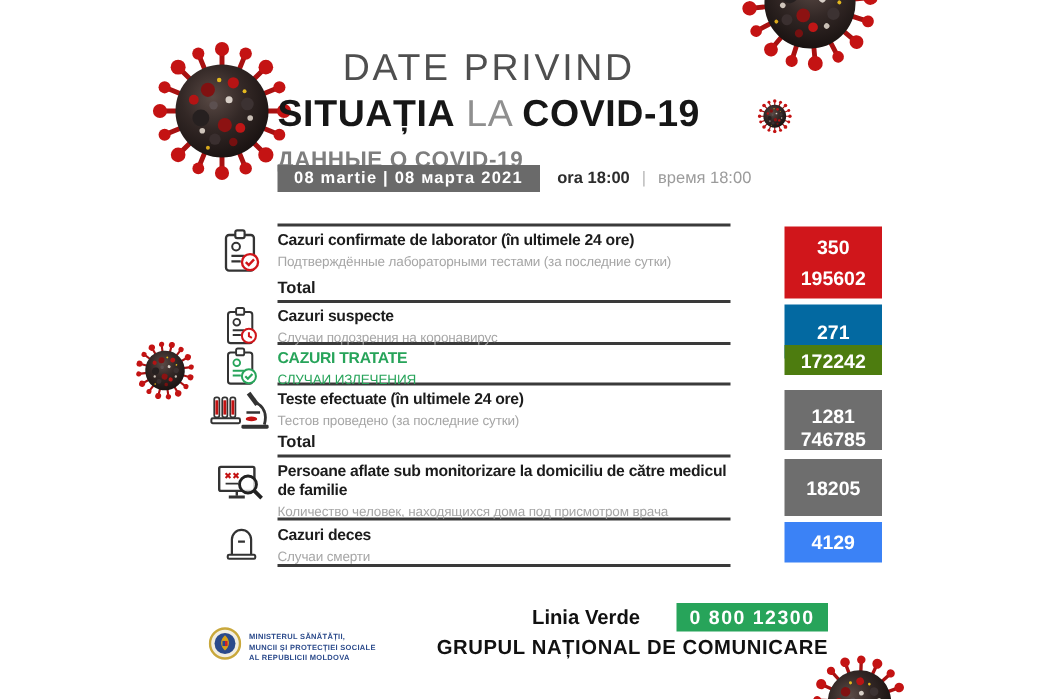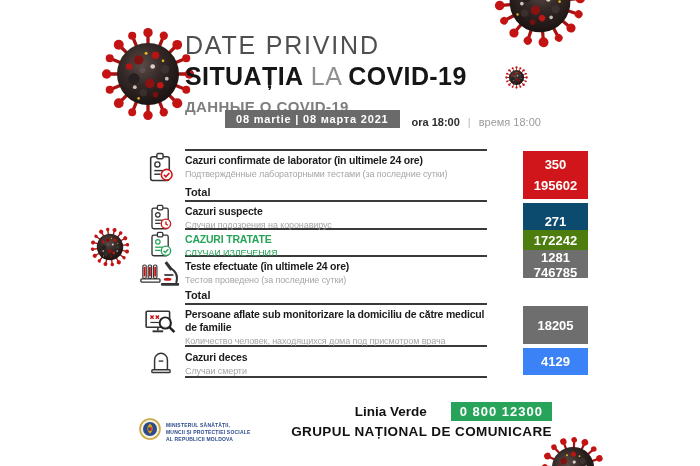--- a/index.html
+++ b/index.html
@@ -13,26 +13,26 @@
   
   .virus { position:absolute; }
   .v-top-left    { left:101px; top:27px;  width:94px; height:94px; }
   .v-top-right   { left:494px; top:-44px; width:92px; height:92px; transform:rotate(40deg); }
   .v-small-right { left:505px; top:66px;  width:23px; height:23px; }
   .v-left-mid    { left:90px;  top:227px; width:40px; height:40px; transform:rotate(15deg); }
   .v-bottom-right{ left:541px; top:436px; width:64px; height:64px; transform:rotate(-20deg); }
 
   
   .hdr { position:absolute; left:185px; top:31px; }
-  .hdr-l1 { font-size:25px; font-weight:400; color:#4f4f4f; letter-spacing:1.8px; }
+  .hdr-l1 { font-size:25px; font-weight:400; color:#4f4f4f; letter-spacing:1.8px;text-align:center; }
   .hdr-l2 { font-size:25px; font-weight:700; color:#161616; letter-spacing:0.4px; margin-top:2px; }
   .hdr-l2 .light { font-weight:400; color:#8f8f8f; }
   .hdr-l3 { font-size:15px; font-weight:700; color:#7e7e7e; letter-spacing:0.4px; margin-top:7px; }
 
-  .date-row { position:absolute; left:185px; top:110px; display:flex; align-items:flex-end; font-size:11px;margin-left:40px; }
+  .date-row { position:absolute; left:185px; top:110px; display:flex; align-items:center; font-size:11px; }
   .date-badge { background:#6a6a6a; color:#fff; font-weight:700; padding:3px 11px; letter-spacing:0.8px; white-space:nowrap; }
   .time-ro  { margin-left:12px; font-weight:700; color:#2d2d2d; }
   .time-sep { margin:0 8px; color:#b7b7b7; }
   .time-ru  { color:#9b9b9b; }
 
   
   .sep-line { position:absolute; left:185px; width:302px; height:2px; background:#3a3a3a; }
   .sl1{top:149px}.sl2{top:200px}.sl3{top:228px}.sl4{top:255px}.sl5{top:303px}.sl6{top:345px}.sl7{top:376px}
 
   .row { position:absolute; left:185px; width:302px; }
@@ -45,23 +45,23 @@
   .r5 .row-title { white-space:normal; width:300px; }
   .r5 .row-sub { margin-top:3px; }
 
   .ico { position:absolute; }
   .i1{left:147px;top:152px}.i2{left:149px;top:204px}.i3{left:149px;top:231px}
   .i4{left:139px;top:260px}.i5{left:144px;top:309px}.i6{left:150px;top:349px}
 
   .vbox { position:absolute; left:491px; width:65px; display:flex; flex-direction:column;
           align-items:center; justify-content:center; color:#fff; font-weight:700; font-size:13px;margin-left:32px; }
   .vb1{top:151px;height:48px;background:#d0161b;justify-content:space-evenly}
-  .vb2{top:203px;height:36px;background:#0c4a6e}
+  .vb2{top:203px;height:36px;background:#0369a1}
   .vb3{top:230px;height:20px;background:#4d7c0f}
-  .vb4{top:250px;height:28px;background:#6e6e6e;justify-content:space-between}
+  .vb4{top:260px;height:40px;background:#6e6e6e;justify-content:flex-end}
   .vb5{top:306px;height:38px;background:#6e6e6e}
   .vb6{top:348px;height:27px;background:#3b82f6}
 
   
   .ministry { position:absolute; left:139px; top:418px; display:flex; align-items:flex-start; gap:5px; }
   .ministry-text { font-size:5px; font-weight:700; color:#2b4a8b; line-height:1.35; letter-spacing:0.2px; padding-top:4px; }
   .hotline { position:absolute; right:148px; top:402px; display:flex; align-items:center; gap:24px; }
   .hotline-label { font-size:13.5px; font-weight:700; color:#111; }
   .hotline-num { background:#27a45a; color:#fff; font-weight:700; font-size:13px; padding:2px 9px; letter-spacing:1px; }
   .org-line { position:absolute; right:148px; top:424px; font-size:13.5px; font-weight:700; color:#111; letter-spacing:0.4px;margin-left:32px; }

